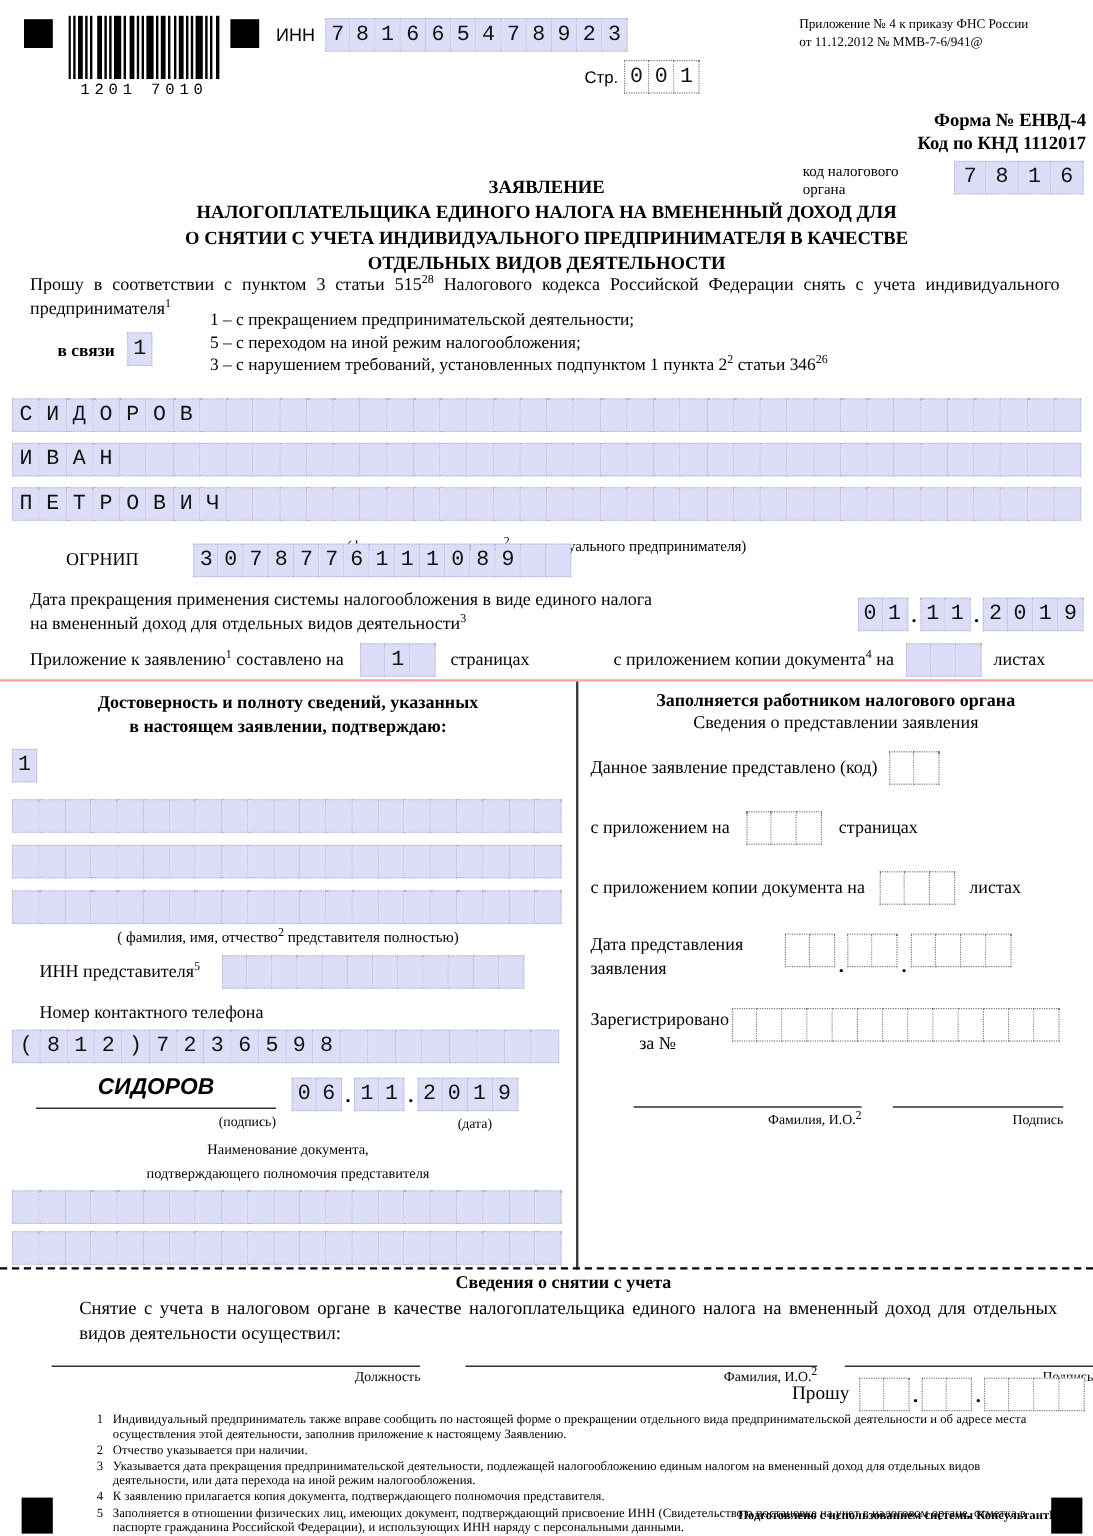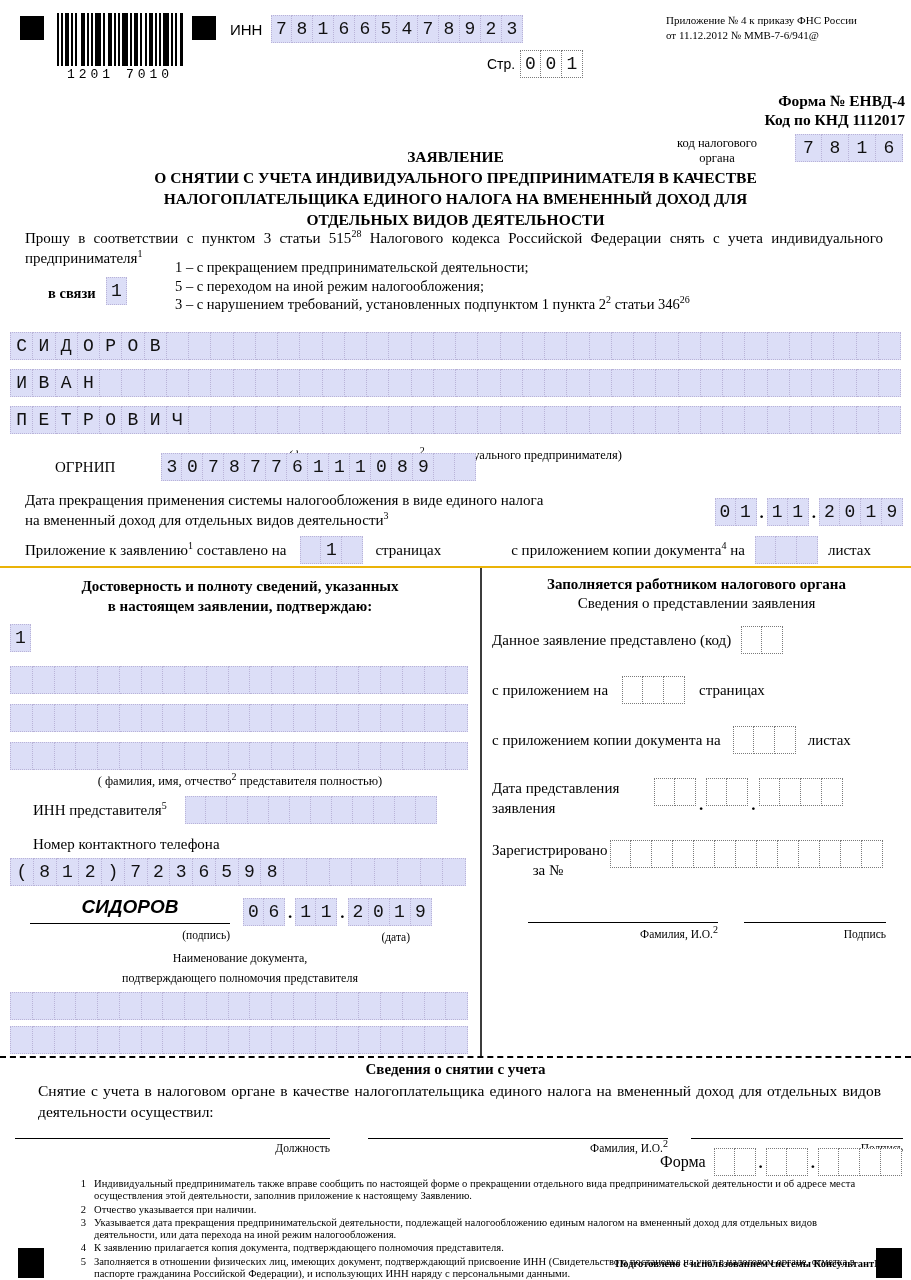--- a/index.html
+++ b/index.html
@@ -23,32 +23,32 @@
   .fullw{display:flex;}
   .fullw .cell{flex:1;}
   .wide .cell{width:27px;}
   .dot{font-weight:bold;font-size:17px;margin:0 3px;align-self:flex-end;line-height:26px;}
 
   .blk{position:absolute;background:#000;}
 
   .title-line{font-weight:bold;font-size:15.5px;line-height:21px;text-align:center;}
   .opt-line{font-size:14.5px;line-height:18.5px;}
 
-  .twocol{position:absolute;top:566px;left:0;right:0;height:490px;border-top:2px solid #eab308;display:flex;}
+  .twocol{position:absolute;top:566px;left:0;right:0;height:490px;border-top:2px solid #fca5a5;display:flex;}
   .col-left{width:480px;border-right:2px solid #3c3c3c;position:relative;}
   .col-right{flex:1;position:relative;}
 
   .uline{border-bottom:1.5px solid #000;height:0;}
   .cap{font-size:11.5px;text-align:right;margin-top:3px;}
 
   .fn{display:flex;font-size:10.6px;line-height:12.3px;margin-bottom:1px;}
   .fn-num{width:16px;text-align:right;margin-right:8px;flex:none;}
   .fn-text{flex:1;}
 
-  .removal{position:absolute;top:1056px;left:0;right:0;border-top:2px dashed #000;}
+  .removal{position:absolute;top:1056px;left:0;right:0;border-top:2px dashed #000;padding-left:28px;}
 </style>
 </head>
 <body>
 
 <div class="page">
 
   <div class="sec" style="top:0;left:0;right:0;height:90px">
     <div class="blk" style="left:20px;top:16px;width:24px;height:24px"></div>
     <svg class="abs" style="left:57px;top:13px" width="126" height="53" viewBox="0 0 126 53">
       <g fill="#000">
@@ -108,35 +108,35 @@
     <div class="abs" style="left:666px;top:13px;width:242px;text-align:left;font-size:11px;line-height:15px">
       <div>Приложение № 4 к приказу ФНС России</div>
       <div>от 11.12.2012 № ММВ-7-6/941@</div>
     </div>
   </div>
 
   <div class="sec" style="top:90px;left:0;right:0;height:140px">
     <div class="abs bold" style="right:6px;top:2px;font-size:15.5px">Форма № ЕНВД-4</div>
     <div class="abs bold" style="right:6px;top:21px;font-size:15.5px">Код по КНД 1112017</div>
 
-    <div class="abs" style="right:134px;top:46px;width:120px;text-align:center;font-size:12.5px;line-height:15px">
+    <div class="abs" style="right:122px;top:46px;width:120px;text-align:left;font-size:12.5px;line-height:15px">
       <div>код налогового</div>
       <div>органа</div>
     </div>
     <span class="abs cells filled wide" style="right:8px;top:44px">
         <span class="cell">7</span>
         <span class="cell">8</span>
         <span class="cell">1</span>
         <span class="cell">6</span>
       </span>
 
     <div class="abs" style="left:0;right:0;top:56px">
       <div class="title-line">ЗАЯВЛЕНИЕ</div>
+      <div class="title-line">НАЛОГОПЛАТЕЛЬЩИКА  ЕДИНОГО НАЛОГА НА ВМЕНЕННЫЙ ДОХОД  ДЛЯ</div>
       <div class="title-line">О СНЯТИИ С УЧЕТА ИНДИВИДУАЛЬНОГО ПРЕДПРИНИМАТЕЛЯ В КАЧЕСТВЕ</div>
-      <div class="title-line">НАЛОГОПЛАТЕЛЬЩИКА  ЕДИНОГО НАЛОГА НА ВМЕНЕННЫЙ ДОХОД  ДЛЯ</div>
       <div class="title-line">ОТДЕЛЬНЫХ ВИДОВ ДЕЯТЕЛЬНОСТИ</div>
     </div>
   </div>
 
   <div class="sec" style="top:228px;left:25px;width:858px;font-size:15px;line-height:20px;text-align:justify">
     <span>Прошу в  соответствии с пунктом 3 статьи 515</span><sup>28</sup><span> Налогового кодекса Российской Федерации снять  с учета индивидуального предпринимателя</span><sup>1</sup>
   </div>
 
   <div class="sec" style="top:258px;left:0;right:0;height:76px">
     <span class="abs bold" style="left:48px;top:27px;font-size:14.5px">в связи</span>
@@ -648,21 +648,21 @@
         <div class="cap"><span>Фамилия, И.О.</span><sup>2</sup></div>
       </div>
       <div style="margin-left:23px;width:212px">
         <div class="uline"></div>
         <div class="cap">Подпись</div>
       </div>
     </div>
   </div>
 
   <div class="sec" style="top:1148px;left:660px;display:flex;align-items:center">
-    <span style="font-size:16px;margin-right:8px">Форма</span>
+    <span style="font-size:16px;margin-right:8px">Прошу</span>
     <span class="cells">
       <span class="cells blank">
           <span class="cell">&nbsp;</span>
           <span class="cell">&nbsp;</span>
         </span>
       <span class="dot">.</span>
       <span class="cells blank">
           <span class="cell">&nbsp;</span>
           <span class="cell">&nbsp;</span>
         </span>

